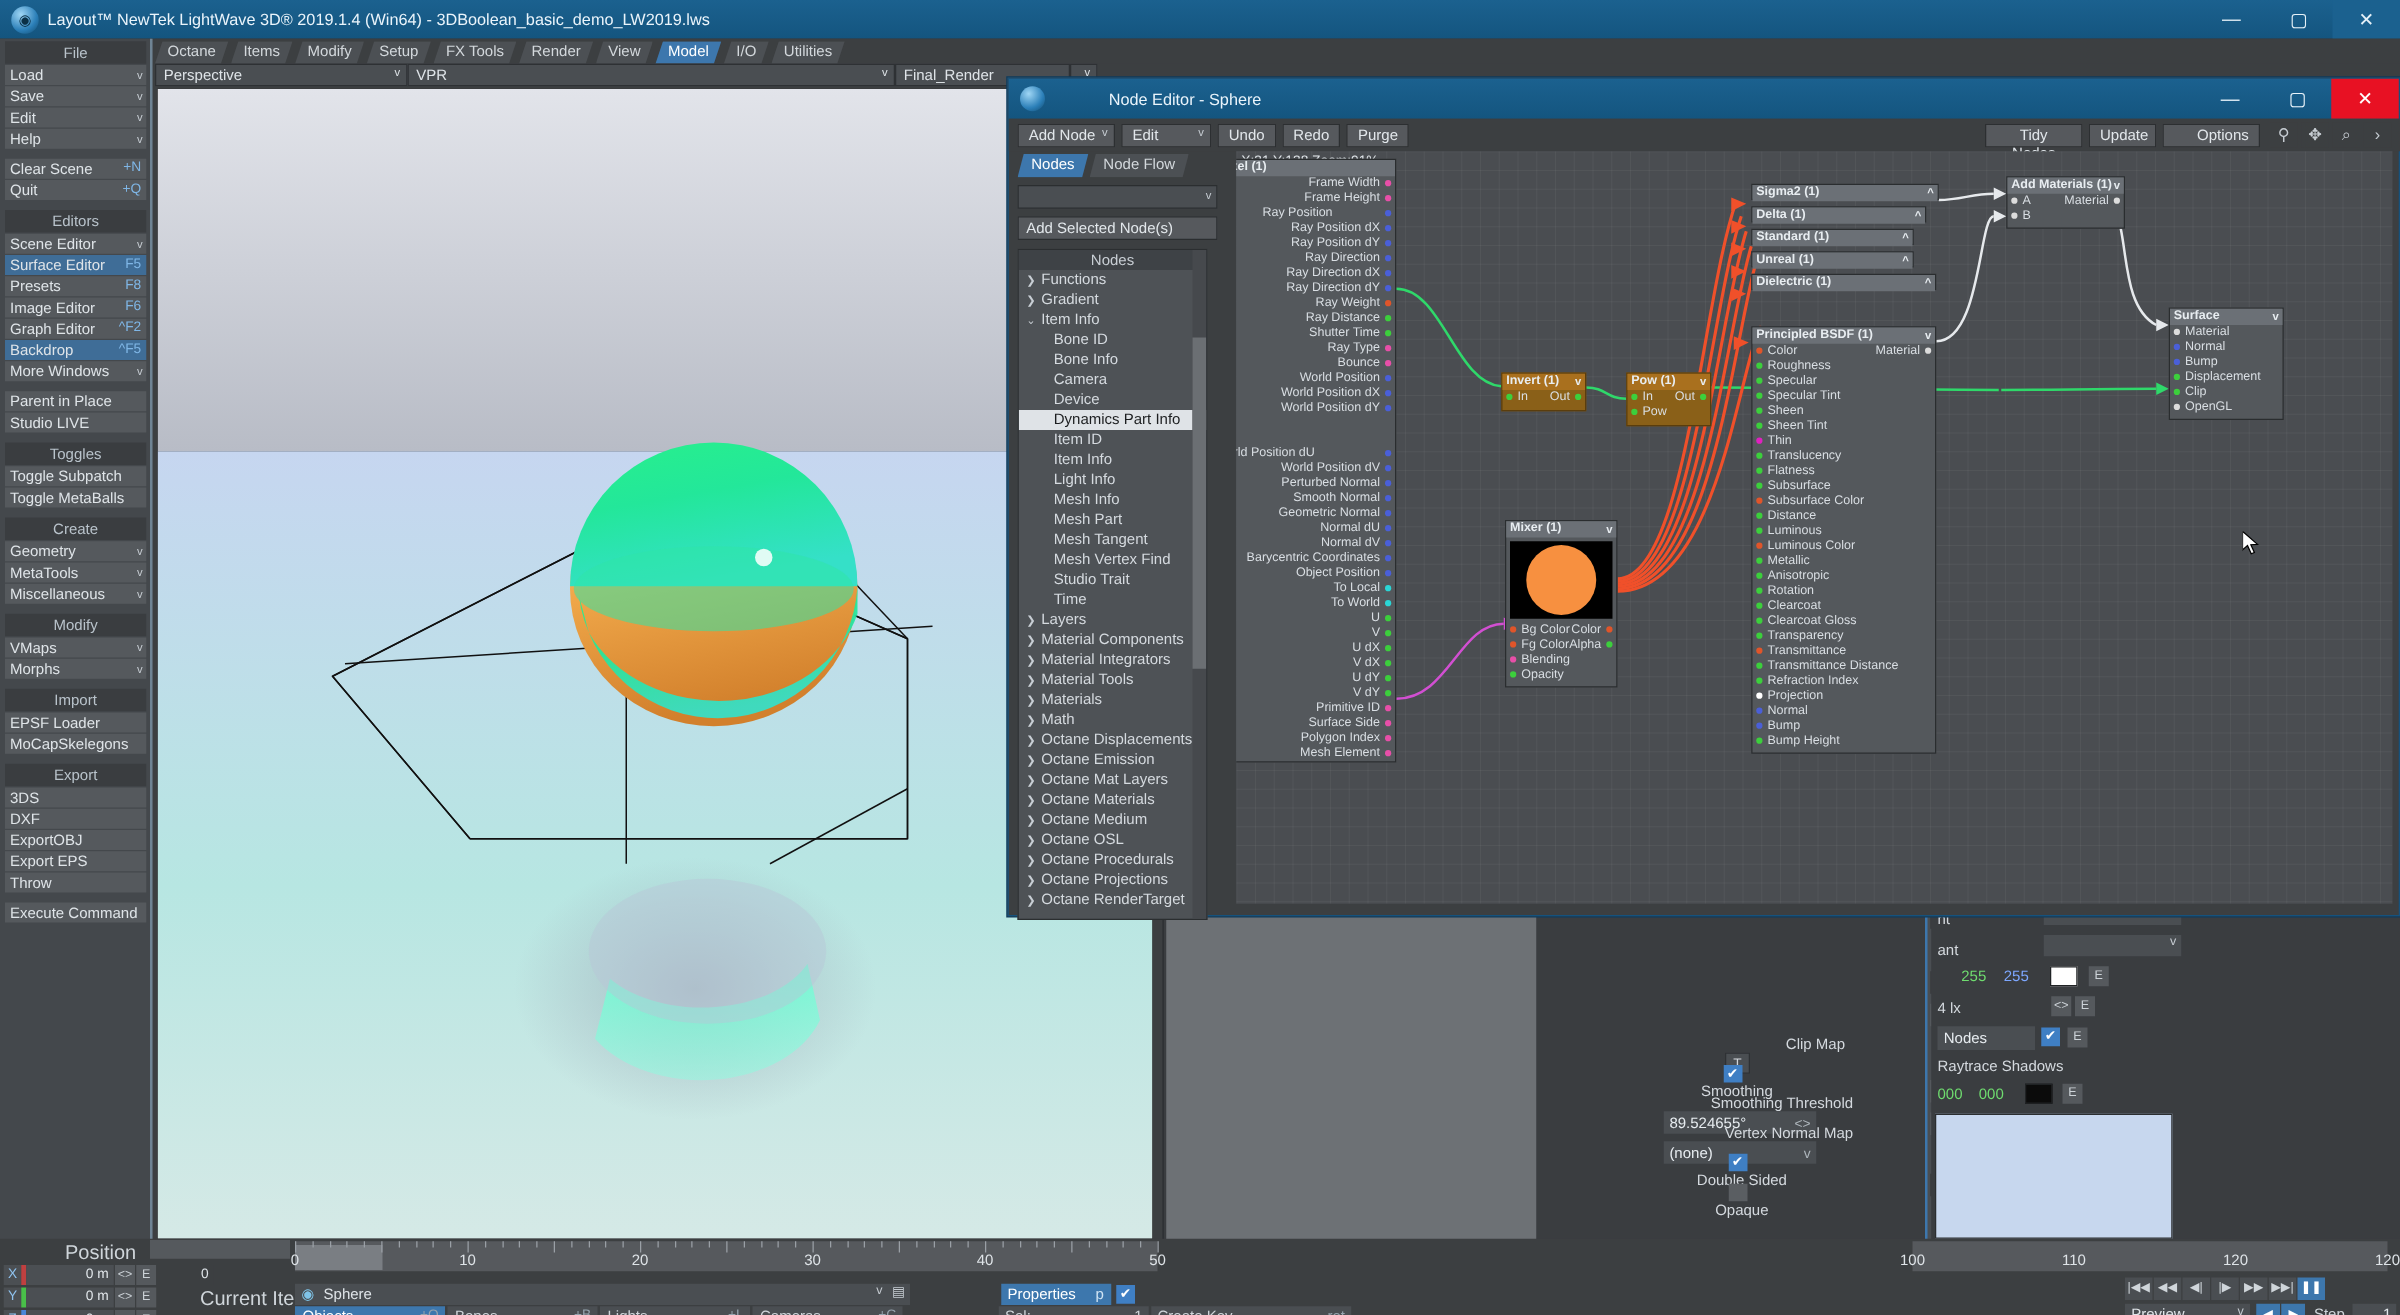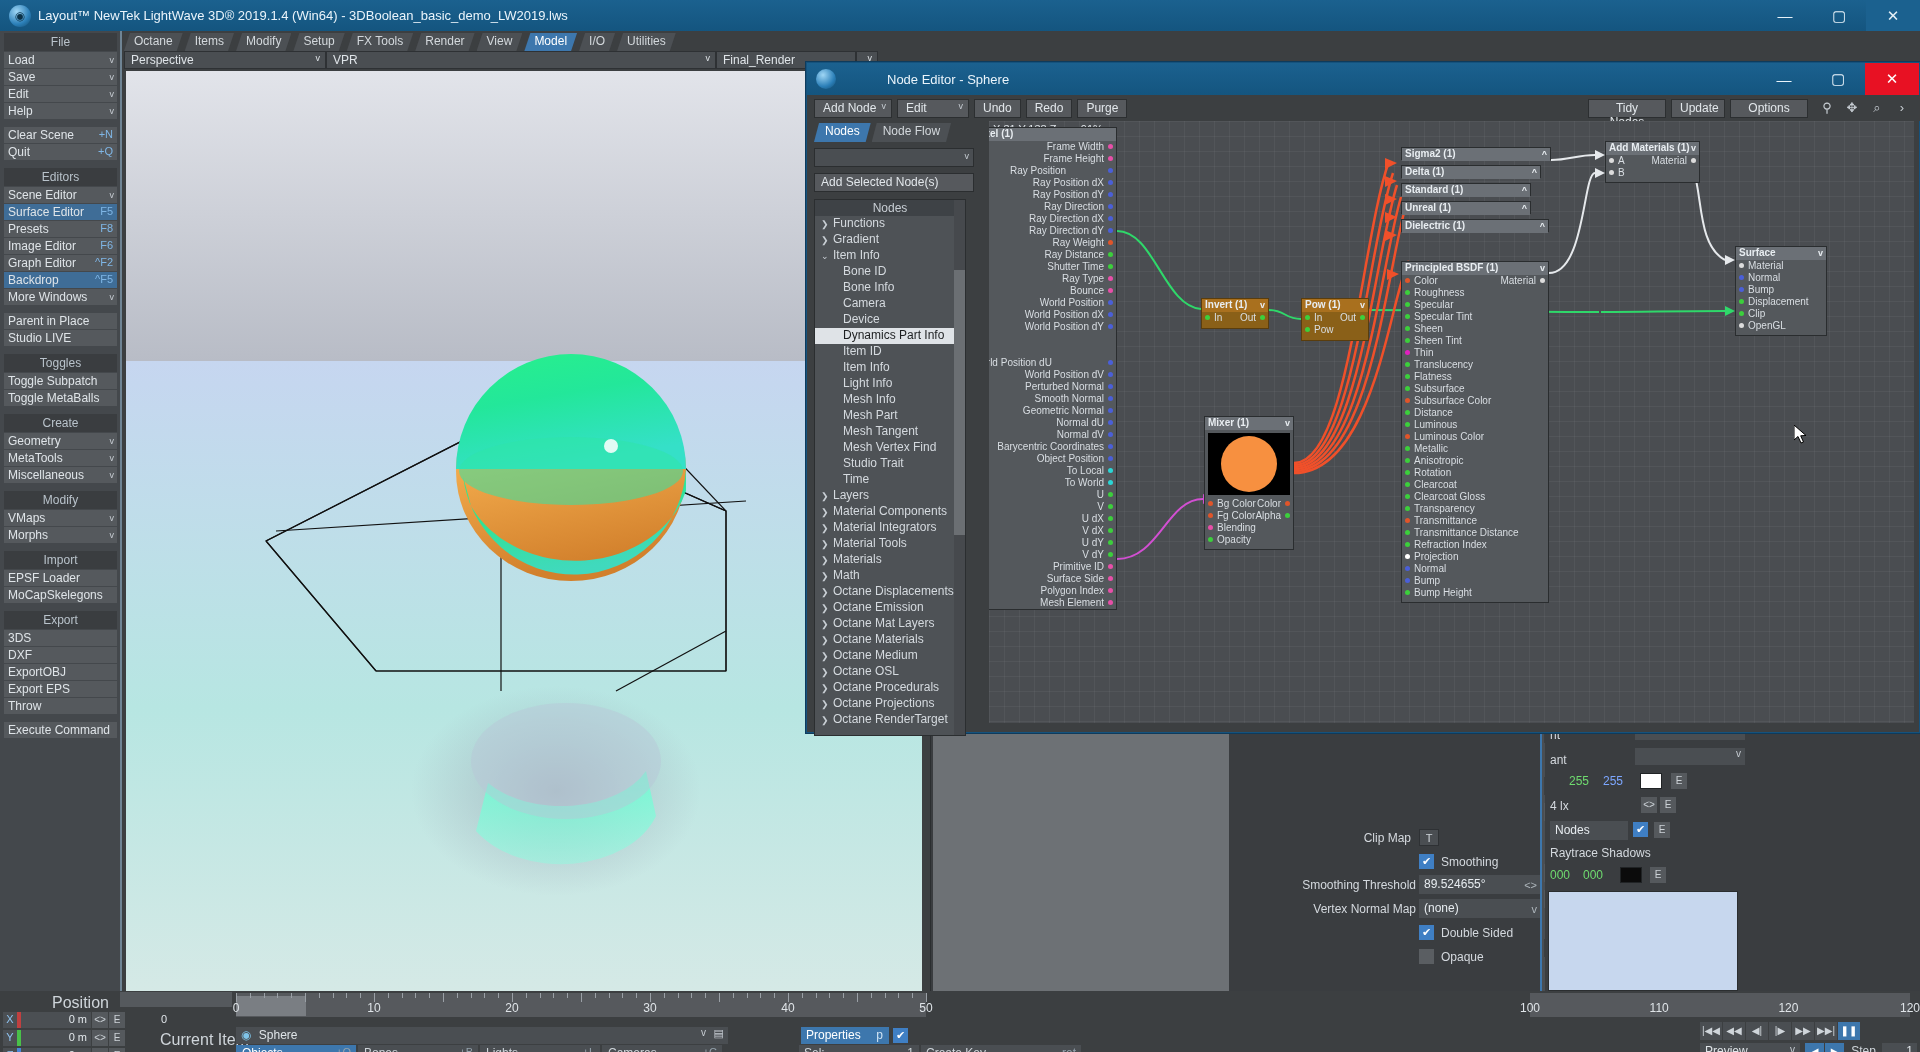--- a/index.html
+++ b/index.html
@@ -85,21 +85,21 @@
   .selbtn { height:17px; background:#4a4e52; color:#cfd5da; font-size:12px; padding:1px 6px;
     margin-right:2px; position:relative; }
   .selbtn.on { background:#3d77ad; color:#fff; }
   .selbtn .sk { position:absolute; right:5px; top:1px; color:#95a3ad; font-size:11px; }
 
   
   .propspanel { position:absolute; left:930px; top:690px; width:620px; height:315px;
     background:#3a3d40; border:1px solid #2b2e30; }
   .prop-preview { position:absolute; left:2px; top:2px; width:296px; height:310px; background:#6d7175; }
   .prop-right { position:absolute; left:300px; top:0; width:318px; height:315px; }
-  .prow { position:absolute; display:flex; align-items:center; height:19px; font-size:12px; }
+  .prow { position:absolute; display:flex; align-items:center; height:19px; font-size:12px;flex-direction:column; }
   .prow .plab { color:#d4d9de; text-align:right; }
   .pfield { background:#4a4e52; color:#e7ecf0; height:19px; line-height:18px;
     padding:0 5px; position:relative; }
   .pfield .arrows { position:absolute; right:4px; top:1px; color:#aeb6bc; font-size:11px; }
   .chk { width:15px; height:15px; background:#3f7fc4; color:#fff; font-size:11px;
     text-align:center; line-height:14px; }
   .chk.off { background:#5a5e62; color:transparent; }
   .tbtn { width:20px; height:17px; background:#4a4e52; color:#cfd5da; font-size:11px;
     text-align:center; line-height:16px; border:1px solid #2e3134; }
   .comment { position:absolute; left:2px; top:294px; font-size:12px; color:#cfd5da; }
@@ -602,21 +602,21 @@
         <div class="tbtn2" style="width:72px">
           <span>Edit</span>
           <span class="cv">v</span>
         </div>
         <div class="tbtn2">Undo</div>
         <div class="tbtn2">Redo</div>
         <div class="tbtn2">Purge</div>
         <div class="tb-right">
           <div class="tbtn2" style="width:78px;text-align:center">Tidy Nodes</div>
           <div class="tbtn2" style="width:54px;text-align:right">Update</div>
-          <div class="tbtn2" style="width:78px;text-align:center">Options</div>
+          <div class="tbtn2" style="width:78px;text-align:right">Options</div>
           <div class="icobtn">⚲</div>
           <div class="icobtn">✥</div>
           <div class="icobtn">⌕</div>
           <div class="icobtn">›</div>
         </div>
       </div>
 
       <div class="nw-left">
         <div class="nw-tabs">
           <div class="ntab active">Nodes</div>

